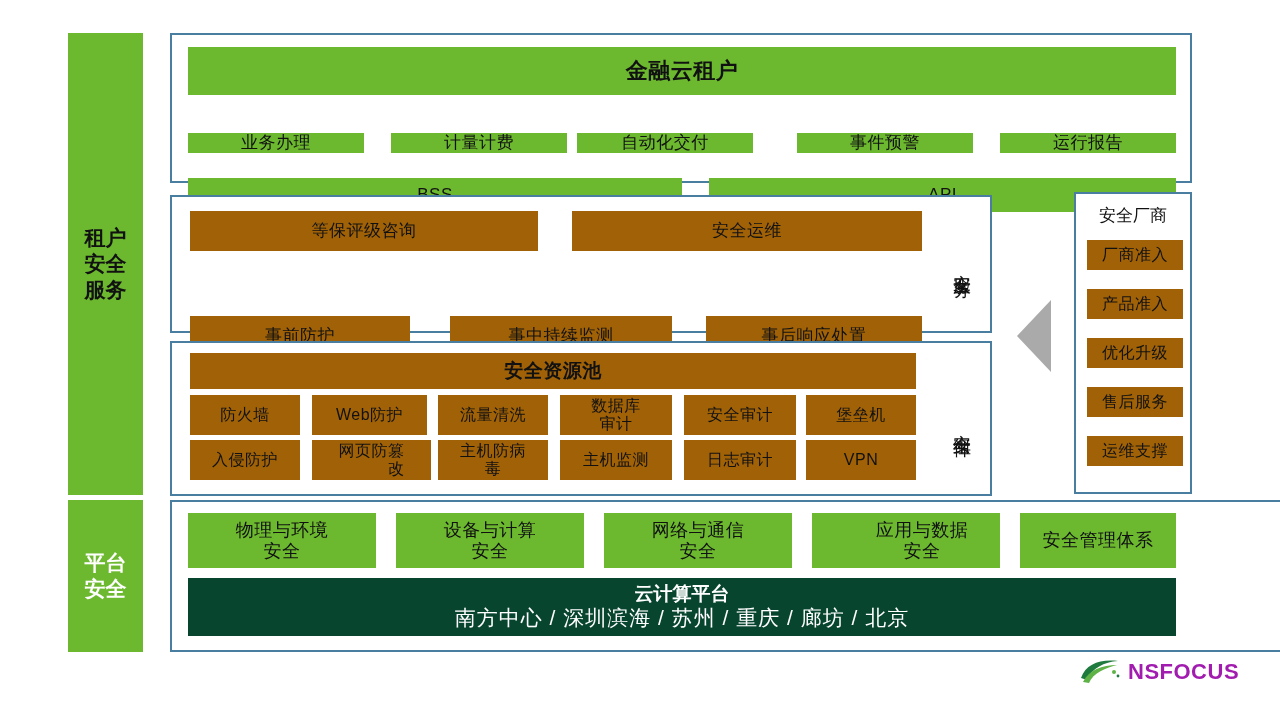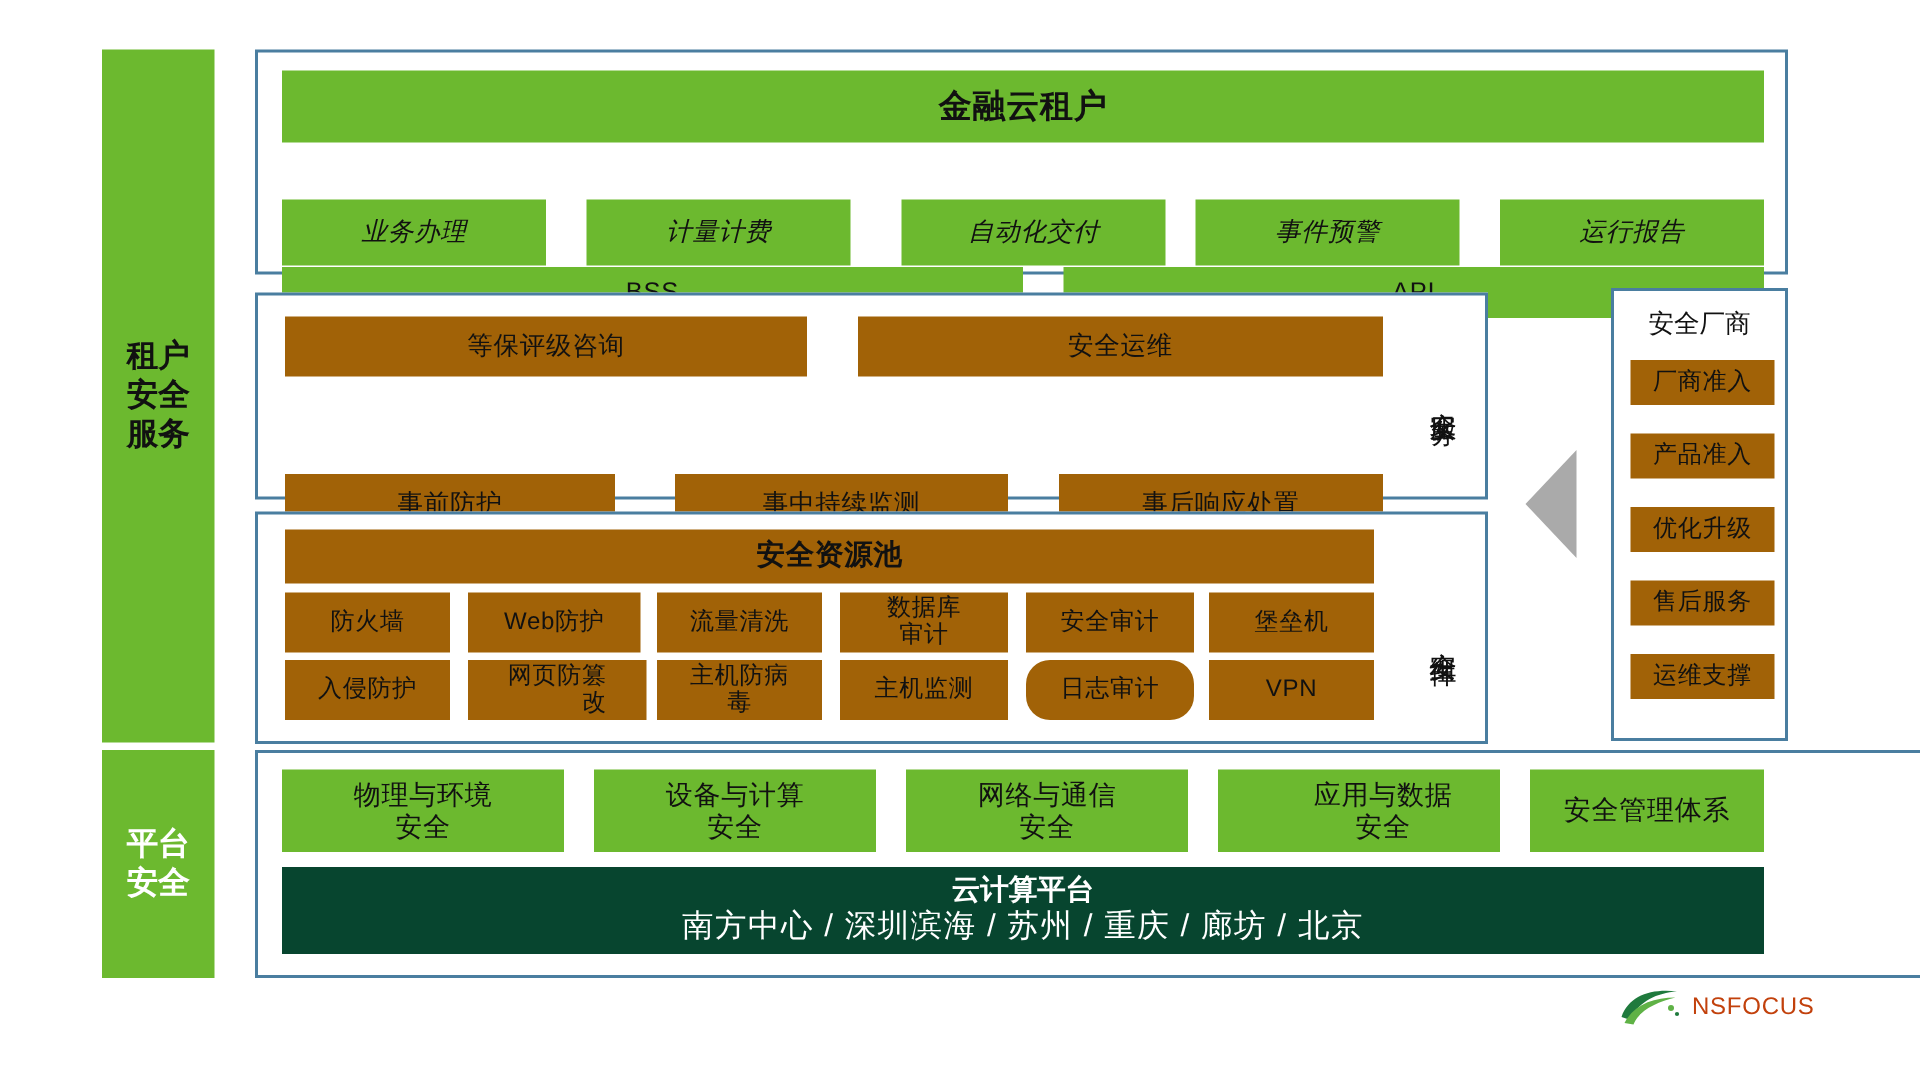--- a/index.html
+++ b/index.html
@@ -53,21 +53,21 @@
   }
   #rail-tenant { left: 68px; top: 33px; width: 75px; height: 462px; color: #111111; }
   #rail-platform { left: 68px; top: 500px; width: 75px; height: 152px; color: #ffffff; }
 
   
   #panel-tenant { left: 170px; top: 33px; width: 1022px; height: 150px; }
   #tenant-title {
     position: absolute; left: 16px; top: 12px; width: 988px; height: 48px;
     font-size: 22px;
   }
-  .tenant-feature { position: absolute; top: 98px; height: 44px; font-style: italic; }
+  .tenant-feature { position: absolute; top: 98px; height: 20px; }
   .tenant-bar { position: absolute; top: 143px; height: 34px; }
 
   
   #panel-service { left: 170px; top: 195px; width: 822px; height: 138px; }
   .svc-top { position: absolute; top: 14px; height: 40px; }
   .svc-bot { position: absolute; top: 72px; height: 40px; margin-top: 47px; }
   .vlabel {
     position: absolute;
     writing-mode: vertical-rl;
     text-orientation: upright;
@@ -122,39 +122,39 @@
   }
   #cloud-title { font-size: 19px; font-weight: bold; line-height: 1.15; }
   #cloud-sites { font-size: 21px; line-height: 1.2; letter-spacing: 1px; }
 
   
   #logo {
     position: absolute; left: 1078px; top: 658px;
     display: flex; align-items: center; gap: 6px;
   }
   #logo-text {
-    font-size: 16px; font-weight: normal; color: #c2410c; letter-spacing: .5px;
+    font-size: 22px; font-weight: bold; color: #a21caf; letter-spacing: .5px;
   }
 </style>
 </head>
 <body>
 
 <div class="rail" id="rail-tenant">
   <span>租户<br>安全<br>服务</span>
 </div>
 <div class="rail" id="rail-platform">
   <span>平台<br>安全</span>
 </div>
 
 <div class="panel" id="panel-tenant">
   <div class="chip bold" id="tenant-title">金融云租户</div>
   <div id="tenant-features">
       <div class="chip tenant-feature" style="left: 16px; width: 176px;">业务办理</div>
       <div class="chip tenant-feature" style="left: 219px; width: 176px;">计量计费</div>
-      <div class="chip tenant-feature" style="left: 429px; width: 176px;">自动化交付</div>
+      <div class="chip tenant-feature" style="left: 405px; width: 176px;">自动化交付</div>
       <div class="chip tenant-feature" style="left: 625px; width: 176px;">事件预警</div>
       <div class="chip tenant-feature" style="left: 828px; width: 176px;">运行报告</div>
     </div>
   <div id="tenant-bars">
       <div class="chip tenant-bar" style="left: 16px; width: 494px;">BSS</div>
       <div class="chip tenant-bar" style="left: 537px; width: 467px;">API</div>
     </div>
 </div>
 
 <div class="panel" id="panel-service">
@@ -178,21 +178,21 @@
       <div class="chip lime comp r1" style="left: 266px; width: 110px;">流量清洗</div>
       <div class="chip lime comp r1" style="left: 388px; width: 112px;">数据库<br>审计</div>
       <div class="chip lime comp r1" style="left: 512px; width: 112px;">安全审计</div>
       <div class="chip lime comp r1" style="left: 634px; width: 110px;">堡垒机</div>
     </div>
   <div id="comp-row2">
       <div class="chip lime comp r2" style="left: 18px; width: 110px;">入侵防护</div>
       <div class="chip lime comp r2" style="left: 140px; width: 119px; text-align: right;">网页防篡<br>改</div>
       <div class="chip lime comp r2" style="left: 266px; width: 110px;">主机防病<br>毒</div>
       <div class="chip lime comp r2" style="left: 388px; width: 112px;">主机监测</div>
-      <div class="chip lime comp r2" style="left: 512px; width: 112px; border-radius: 16px;">日志审计</div>
+      <div class="chip lime comp r2" style="left: 512px; width: 112px;">日志审计</div>
       <div class="chip lime comp r2" style="left: 634px; width: 110px;">VPN</div>
     </div>
   <div class="vlabel" id="components-vlabel" style="left:768px; top:26px; width:44px; height:110px;">安全组件</div>
 </div>
 
 <div id="pool-arrow"></div>
 
 <div class="panel" id="panel-vendor">
   <div id="vendor-title">安全厂商</div>
   <div id="vendor-items">

